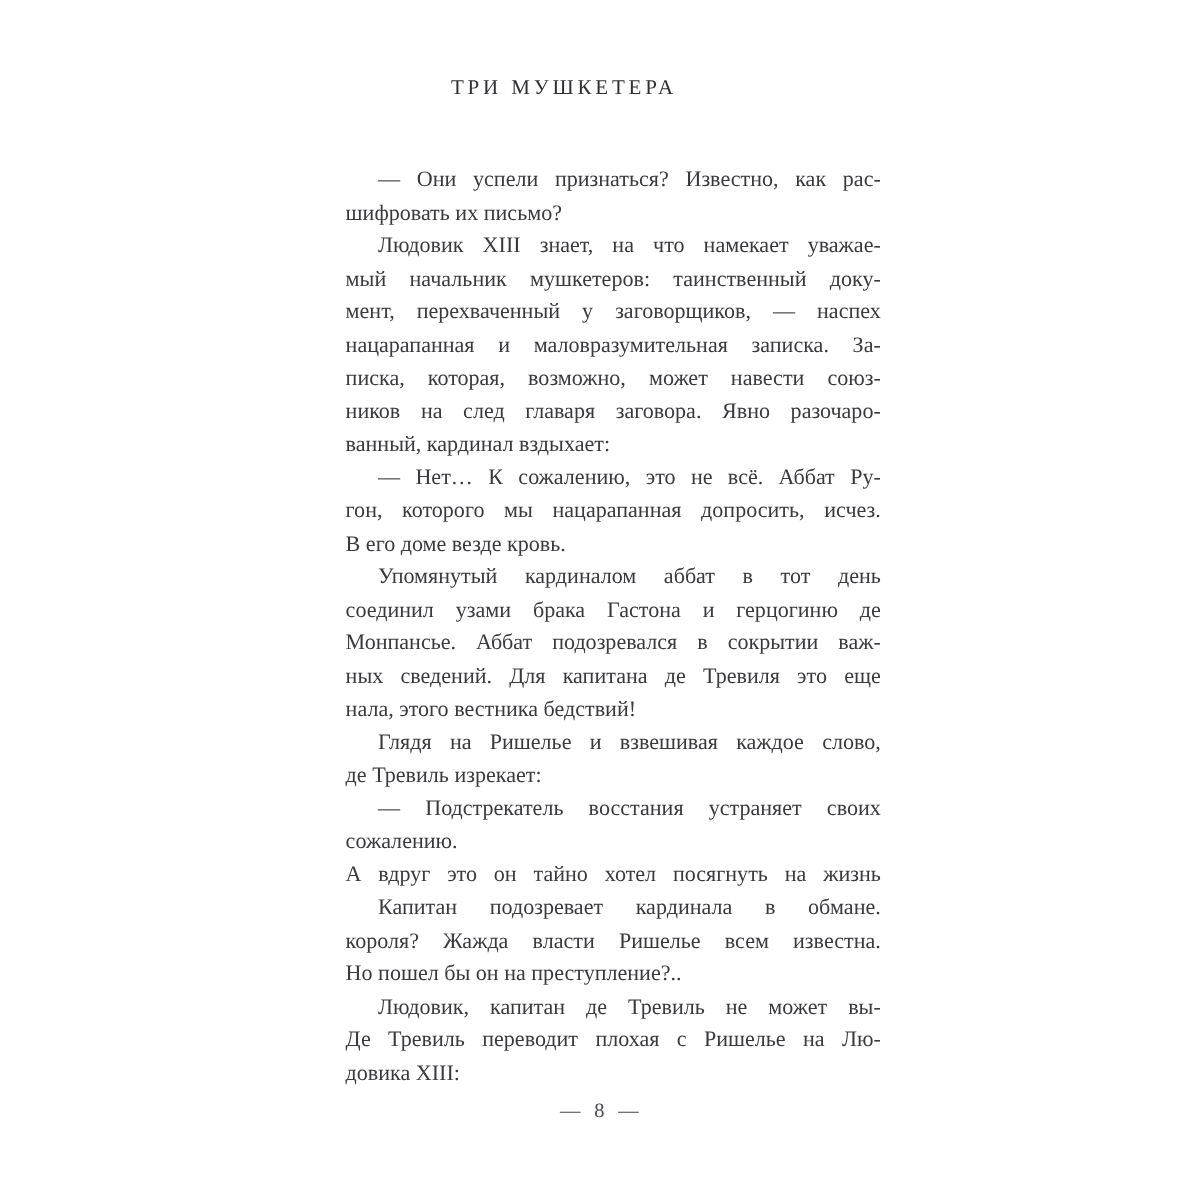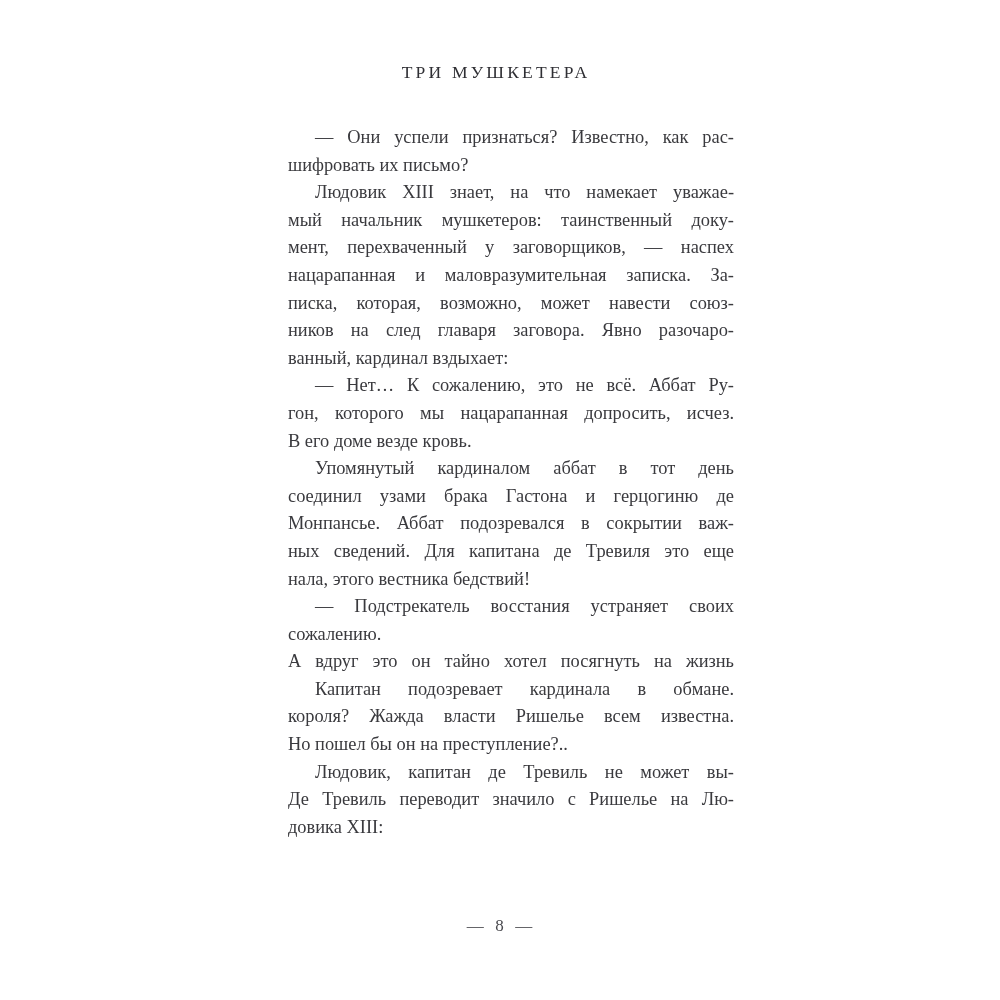--- a/index.html
+++ b/index.html
@@ -24,37 +24,36 @@
     background: #ffffff;
   }
 
   
   .running-head {
     position: absolute;
     top: 62px;
     left: 0;
     width: 940px;
     text-align: center;
-    margin-left: 26px;
   }
   .running-head .rh-text {
     display: inline-block;
     font-family: "Liberation Serif", "DejaVu Serif", serif;
     font-size: 17.5px;
     letter-spacing: 3.2px;
     color: #2f2f34;
     text-transform: uppercase;
     white-space: pre;
     font-weight: 400;
   }
 
   
   .textblock {
     position: absolute;
-    top: 124px;
+    top: 136px;
     left: 288px;
     width: 446px;
   }
 
   
   .lines {
     margin: 0;
     font-size: 18.4px;
     line-height: 27.6px;
     color: #3a3a3e;
@@ -117,32 +116,36 @@
         <span class="ln last">В его доме везде кровь.</span>
       </div>
       <div class="lines">
         <span class="ln indent">Упомянутый кардиналом аббат в тот день</span>
         <span class="ln">соединил узами брака Гастона и герцогиню де</span>
         <span class="ln">Монпансье. Аббат подозревался в сокрытии важ-</span>
         <span class="ln">ных сведений. Для капитана де Тревиля это еще</span>
         <span class="ln last">нала, этого вестника бедствий!</span>
       </div>
       <div class="lines">
+        <span class="ln indent">Глядя на Ришелье и взвешивая каждое слово,</span>
+        <span class="ln last">де Тревиль изрекает:</span>
+      </div>
+      <div class="lines">
         <span class="ln indent">— Подстрекатель восстания устраняет своих</span>
         <span class="ln last">сожалению.</span>
       </div>
       <div class="lines">
         <span class="ln">А вдруг это он тайно хотел посягнуть на жизнь</span>
         <span class="ln indent">Капитан подозревает кардинала в обмане.</span>
         <span class="ln">короля? Жажда власти Ришелье всем известна.</span>
         <span class="ln last">Но пошел бы он на преступление?..</span>
       </div>
       <div class="lines">
         <span class="ln indent">Людовик, капитан де Тревиль не может вы-</span>
-        <span class="ln">Де Тревиль переводит значило с Ришелье на Лю-</span>
+        <span class="ln">Де Тревиль переводит плохая с Ришелье на Лю-</span>
         <span class="ln last">довика XIII:</span>
       </div>
     </div>
 
   <div class="folio">
     <span class="folio-text">—  8  —</span>
   </div>
 
 </div>
 

